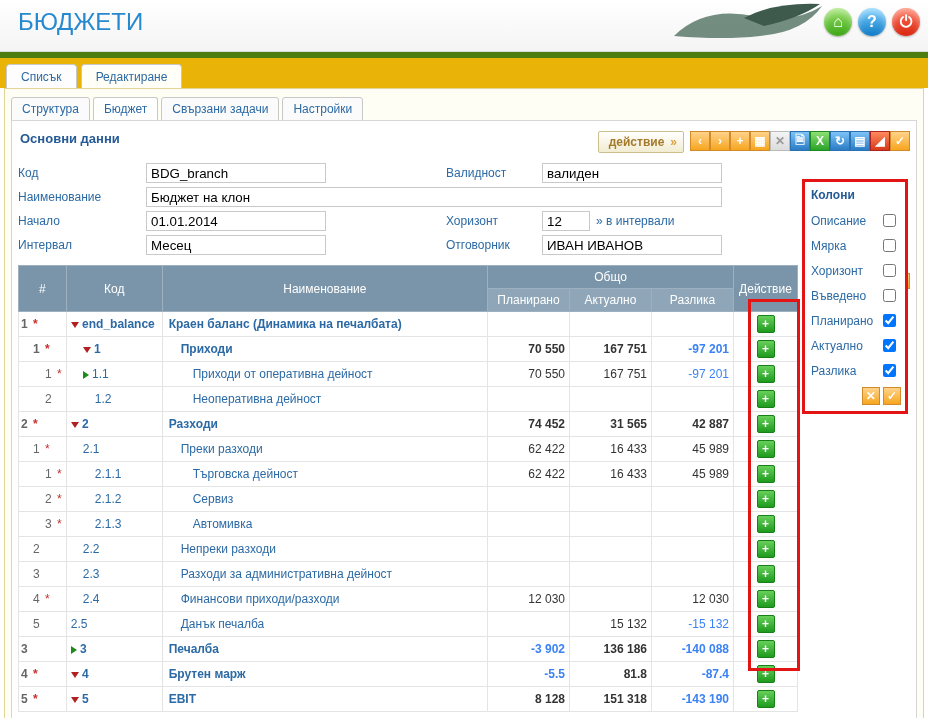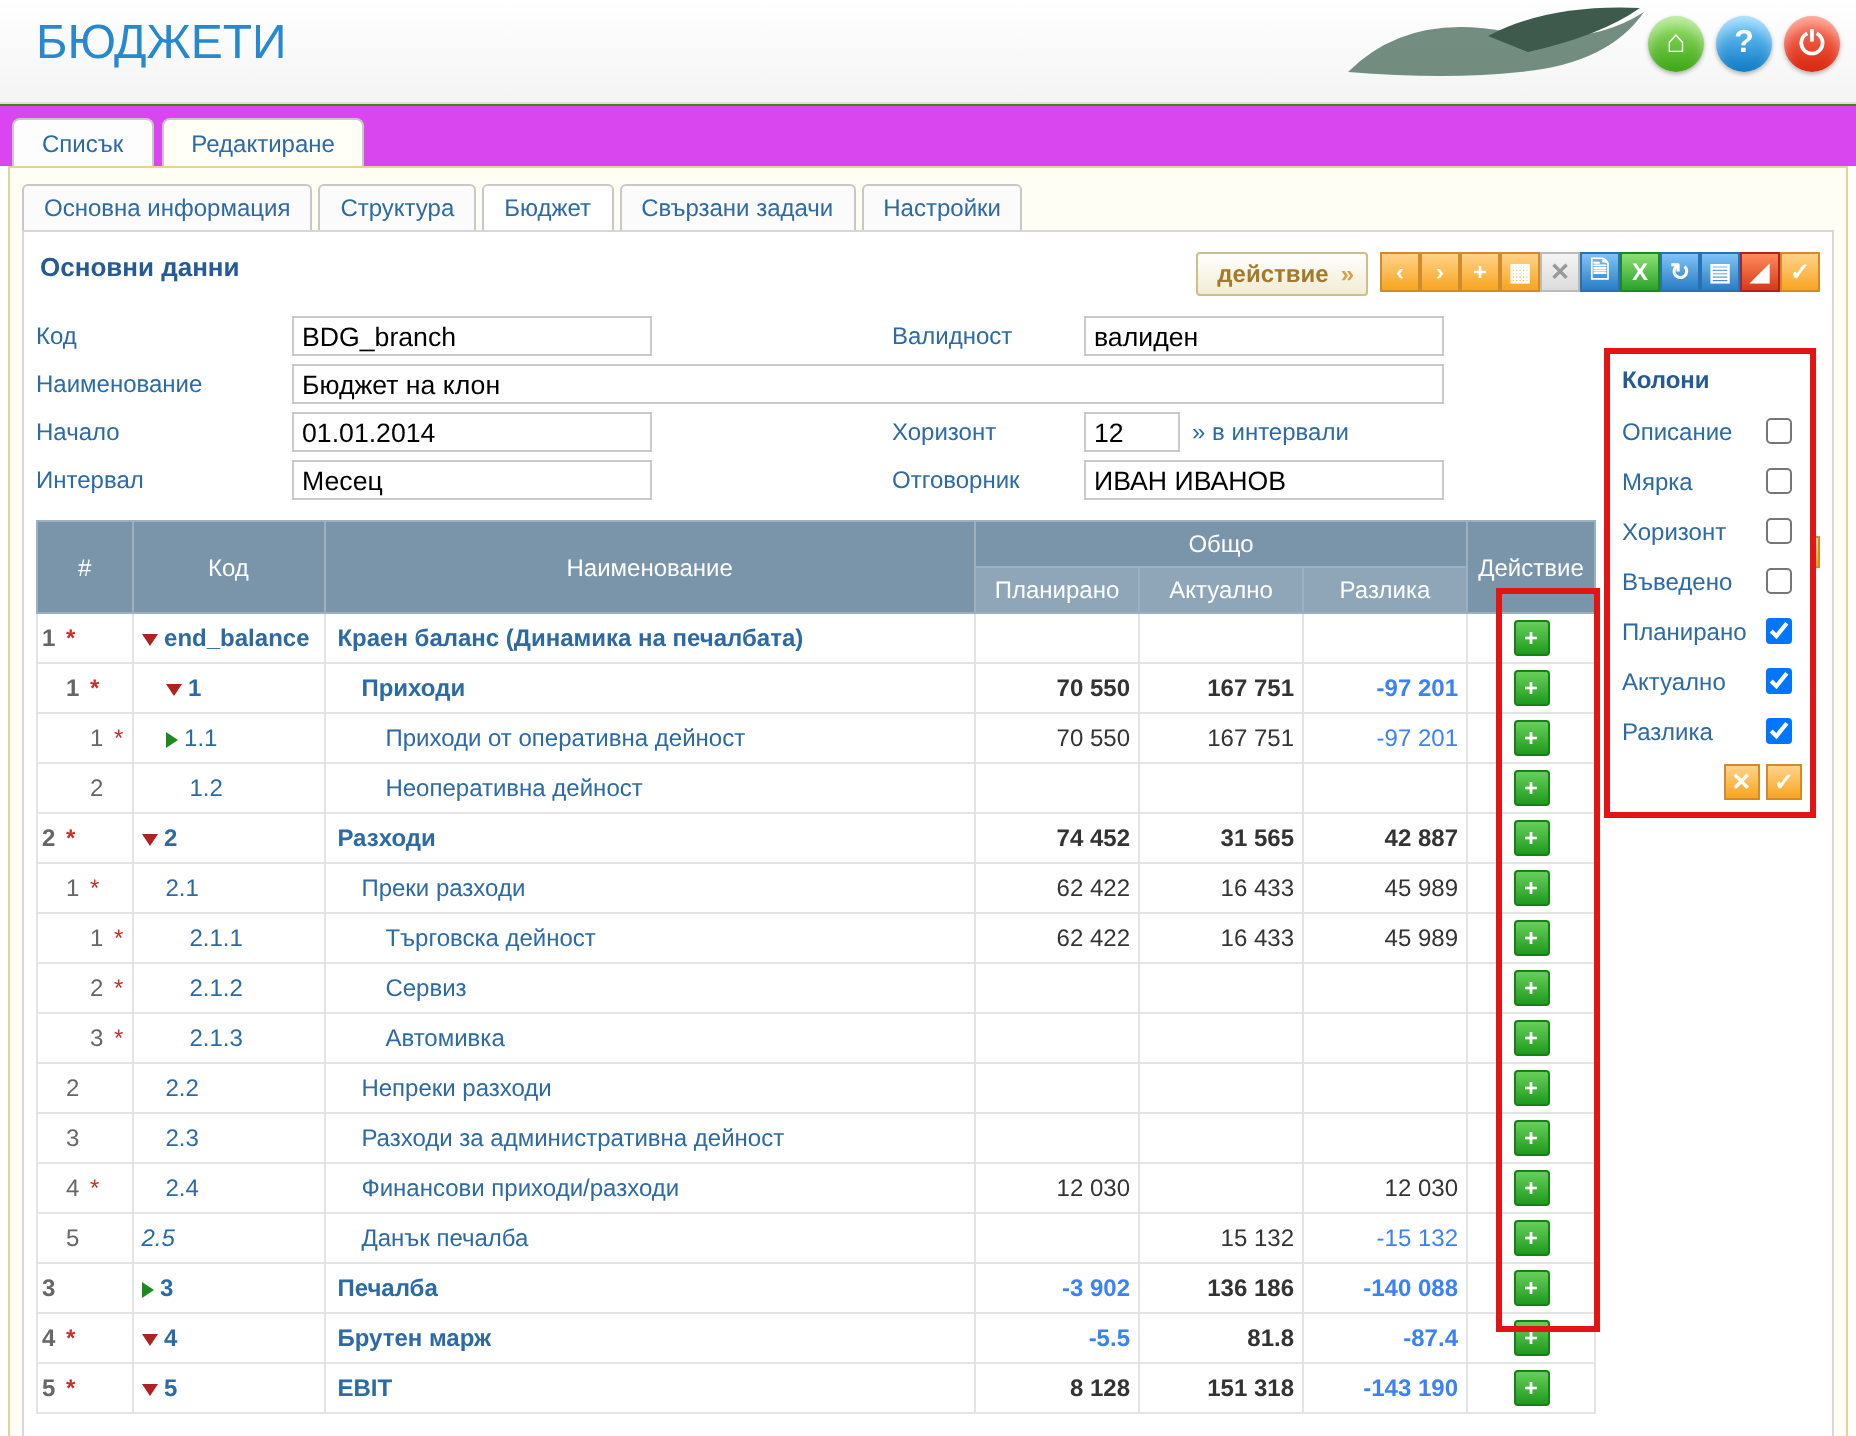--- a/index.html
+++ b/index.html
@@ -11,21 +11,21 @@
   .header .title { color:#2689d0; font-size:24px; font-weight:normal; text-transform:uppercase;}
   .bird { position:absolute; right:104px; top:-4px; width:160px; height:56px; }
   .bird svg { width:160px; height:56px; }
   .hdr-btns { position:absolute; right:8px; top:8px; display:flex; gap:6px; }
   .circ-btn { width:28px; height:28px; border-radius:50%; display:flex; align-items:center; justify-content:center; font-size:16px; font-weight:bold; color:#fff; cursor:pointer; box-shadow: inset 0 4px 6px rgba(255,255,255,.4), 0 1px 2px rgba(0,0,0,.3); }
   .circ-home { background:linear-gradient(#9ee36e,#3ba514); }
   .circ-help { background:linear-gradient(#7dd0ff,#0e7ac4); }
   .circ-power{ background:linear-gradient(#ff7a63,#d8240c); }
 
   
-  .tabs-row { display:flex; gap:4px; padding:6px 0 0 6px; background:#d946ef; border-top:1px solid #4d7c0f; }
+  .tabs-row { display:flex; gap:4px; padding:6px 0 0 6px; background:#eab308; border-top:6px solid #4d7c0f; }
   .tab { padding:5px 14px 4px; background:#fdfdfd; border:1px solid #c8c8c8; border-bottom:none; border-radius:4px 4px 0 0; color:#2c6aa5; cursor:pointer; }
   .tab.active { background:#fffef7; font-weight:normal; }
 
   .content { border:1px solid #e2d497; background:#fffef5; padding:6px 6px 16px 6px; margin:0 4px 8px 4px; }
 
   .subtabs-row { display:flex; gap:3px; padding:2px 0 0 0; }
   .subtab { padding:4px 10px; background:#fbfbfb; border:1px solid #c8c8c8; border-radius:3px 3px 0 0; color:#2c6aa5; cursor:pointer; }
   .subtab.active { background:#fff; border-bottom-color:#fff; }
 
   .panel-border { border:1px solid #d7d7d7; background:#fff; margin-top:-1px; padding:6px 6px 10px 6px; }
@@ -107,21 +107,20 @@
     </div>
   </div>
 
   <div class="tabs-row" id="top-tabs">
       <div class="tab">Списък</div>
       <div class="tab active">Редактиране</div>
     </div>
 
   <div class="content">
     <div class="subtabs-row" id="sub-tabs">
-        <div class="subtab">Основна информация</div>
         <div class="subtab">Структура</div>
         <div class="subtab active">Бюджет</div>
         <div class="subtab">Свързани задачи</div>
         <div class="subtab">Настройки</div>
       </div>
 
     <div class="panel-border" style="position:relative;">
       <div class="section-title">
         <span>Основни данни</span>
         <span class="spacer"></span>
@@ -335,21 +334,21 @@
                 <td class="idx" style="padding-left: 14px;">4<span class="star"> *</span></td>
                 <td class="code" style="padding-left: 16px;"><span class="lnk">2.4</span></td>
                 <td style="padding-left: 18px;"><span class="lnk">Финансови приходи/разходи</span></td>
                 <td class="num">12 030</td>
                 <td class="num"></td>
                 <td class="num">12 030</td>
                 <td class="col-act" style="text-align: center;"><span class="act-btn">+</span></td>
               </tr>
               <tr>
                 <td class="idx" style="padding-left: 14px;">5</td>
-                <td class="code" style=" font-style: italic;"><span class="lnk">2.5</span></td>
+                <td class="code" style=""><span class="lnk">2.5</span></td>
                 <td style="padding-left: 18px;"><span class="lnk">Данък печалба</span></td>
                 <td class="num"></td>
                 <td class="num">15 132</td>
                 <td class="num neg">-15 132</td>
                 <td class="col-act" style="text-align: center;"><span class="act-btn">+</span></td>
               </tr>
               <tr class="bold">
                 <td class="idx" style="padding-left: 2px;">3</td>
                 <td class="code" style="padding-left: 4px;"><span class="marker m-side"></span> <span class="lnk">3</span></td>
                 <td style="padding-left: 6px;"><span class="lnk">Печалба</span></td>

